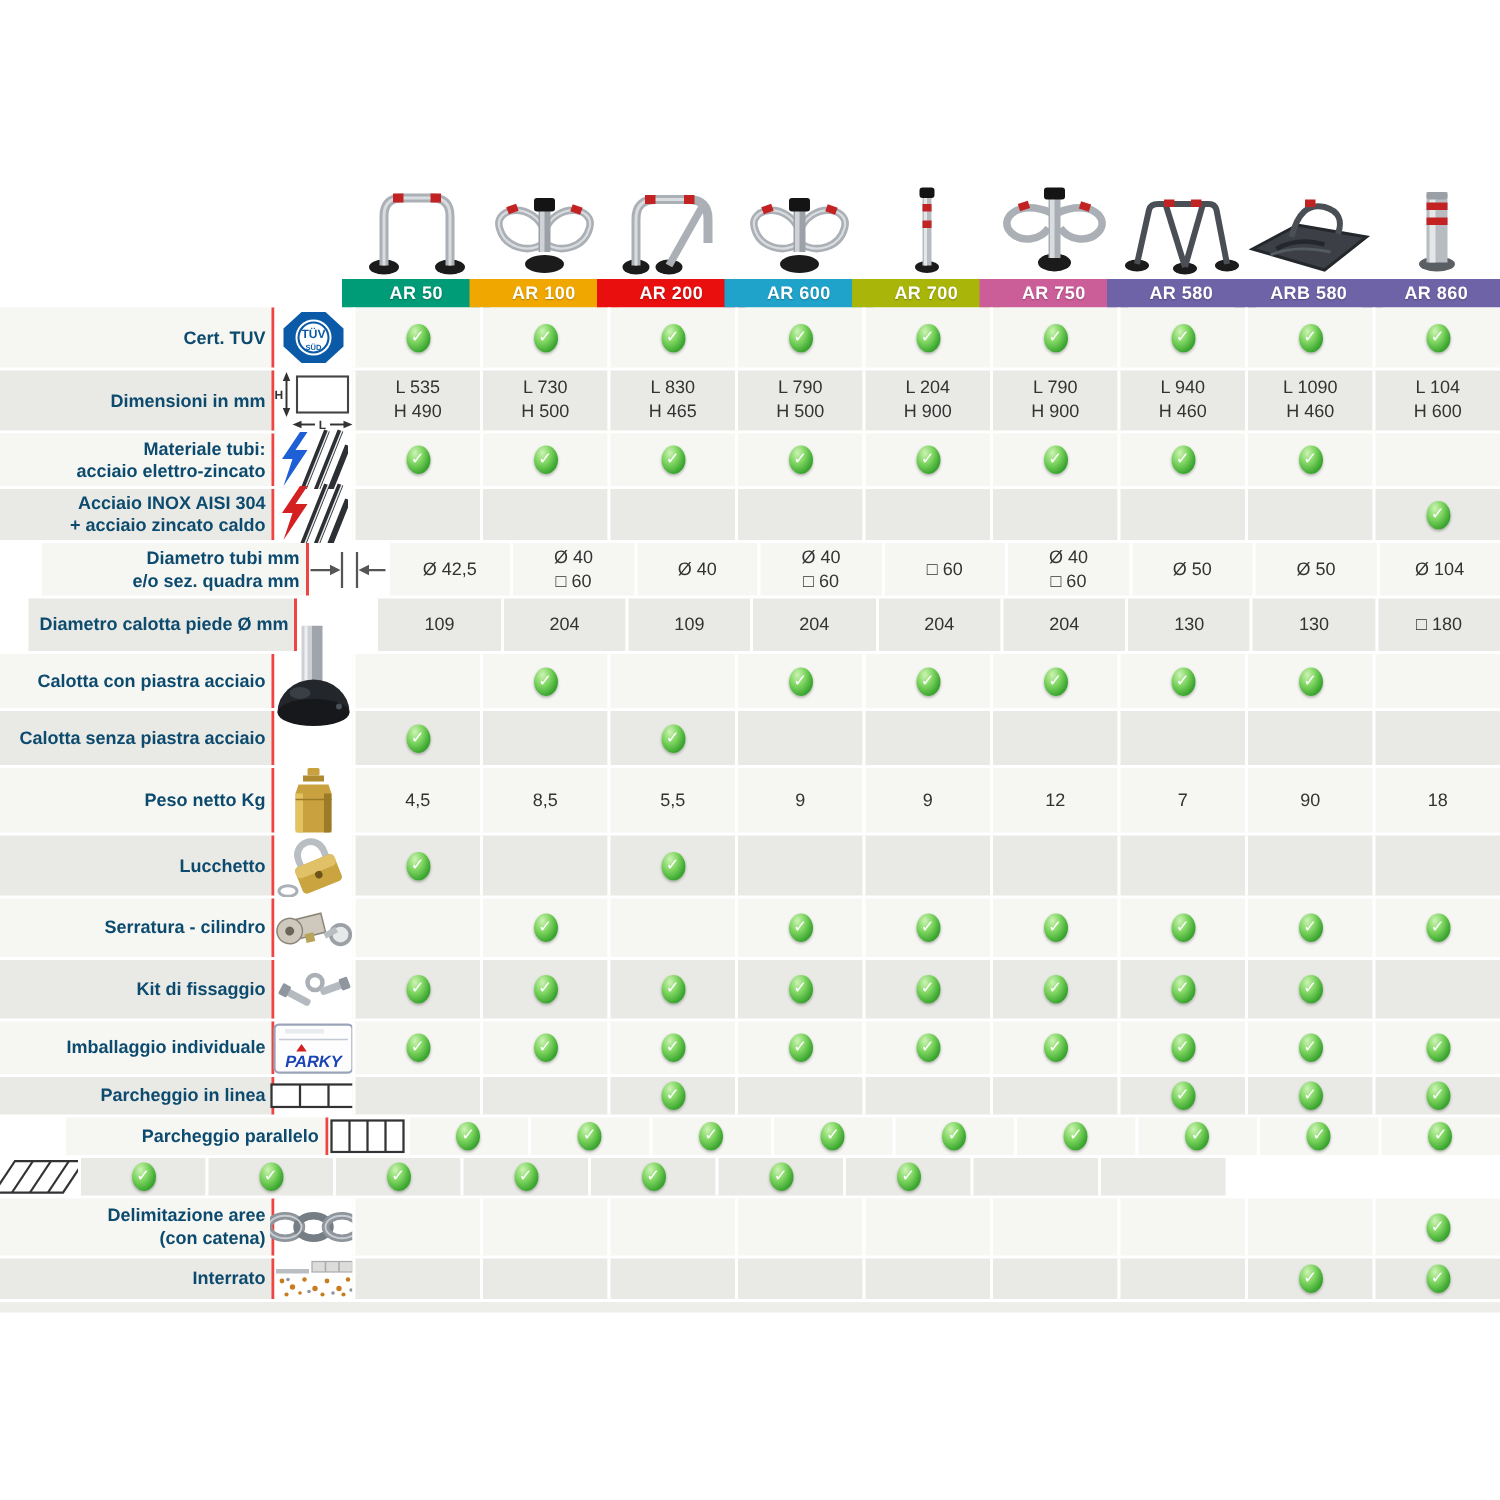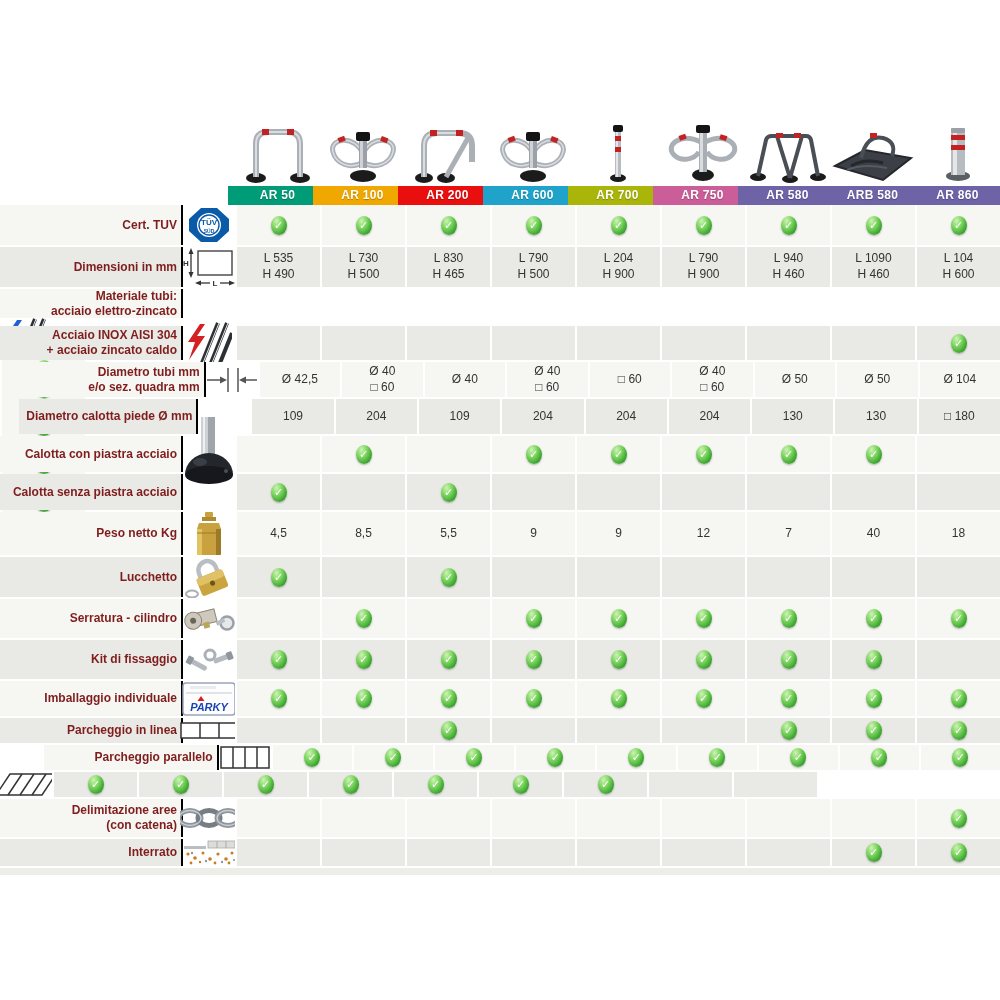--- a/index.html
+++ b/index.html
@@ -6,22 +6,22 @@
   body{width:1000px;height:1000px;font-family:"Liberation Sans","DejaVu Sans",sans-serif;}
   .page{position:relative;width:1000px;height:1000px;overflow:hidden;background:#fff;}
   .header-row{display:flex;margin-left:235px;margin-top:118px;}
   .hcol{width:85px;display:flex;flex-direction:column;align-items:center;}
   .pimg{height:68px;display:flex;align-items:flex-end;justify-content:center;}
   .band{width:99px;height:19px;line-height:19px;text-align:center;color:#fff;font-weight:bold;
         font-size:12px;letter-spacing:.3px;text-shadow:0 1px 1px rgba(0,0,0,.28);cursor:pointer;}
   .tbody{width:1000px;}
   .trow{display:flex;box-sizing:border-box;border-bottom:2px solid #fff;}
   .labelcell{width:183px;box-sizing:border-box;padding-right:4px;display:flex;align-items:center;
-        justify-content:flex-end;text-align:right;font-weight:bold;font-size:12px;color:#7f1d1d;
-        white-space:pre-line;line-height:1.22;border-right:2px solid #000000;}
+        justify-content:flex-end;text-align:right;font-weight:bold;font-size:12px;color:#0c4a6e;
+        white-space:pre-line;line-height:1.22;border-right:2px solid #ef4444;}
   .iconcell{width:52px;flex-shrink:0;background:#fff;display:flex;align-items:center;
         justify-content:center;overflow:visible;}
   .iconwrap{display:flex;align-items:center;justify-content:center;}
   .cell{width:85px;box-sizing:border-box;display:flex;align-items:center;justify-content:center;
         border-left:2px solid #fff;font-size:12px;color:#333;text-align:center;
         white-space:pre-line;line-height:1.3;}
   .trow.odd  .labelcell,.trow.odd  .cell{background:#f6f6f3;}
   .trow.even .labelcell,.trow.even .cell{background:#e9e9e5;}
   .check{width:16px;height:19px;border-radius:50%;
         background:radial-gradient(ellipse at 35% 26%, #cdf3b4 0%, #7cd45f 38%, #3aa52f 72%, #27851f 100%);
@@ -214,21 +214,21 @@
 H 900</div>
         <div class="cell">L 790
 H 900</div>
         <div class="cell">L 940
 H 460</div>
         <div class="cell">L 1090
 H 460</div>
         <div class="cell">L 104
 H 600</div>
       </div>
-      <div class="trow odd" style="height: 37px; flex-direction: column;">
+      <div class="trow odd" style="height: 37px;">
         <div class="labelcell">Materiale tubi:
 acciaio elettro-zincato</div>
         <div class="iconcell">
           <div class="iconwrap">
             <svg viewBox="0 0 46 42" width="46" height="42">
               <g stroke="#2c2f33" stroke-width="4">
                 <line x1="16" y1="41" x2="32" y2="1"></line>
                 <line x1="25" y1="41" x2="41" y2="1"></line>
                 <line x1="34" y1="41" x2="46" y2="11"></line>
               </g>
@@ -372,21 +372,21 @@
             </svg>
           </div>
         </div>
         <div class="cell">4,5</div>
         <div class="cell">8,5</div>
         <div class="cell">5,5</div>
         <div class="cell">9</div>
         <div class="cell">9</div>
         <div class="cell">12</div>
         <div class="cell">7</div>
-        <div class="cell">40</div>
+        <div class="cell">90</div>
         <div class="cell">18</div>
       </div>
       <div class="trow even" style="height: 42px;">
         <div class="labelcell">Lucchetto</div>
         <div class="iconcell">
           <div class="iconwrap">
             <svg viewBox="0 0 50 42" width="50" height="42">
               <g transform="rotate(-22 25 21)">
                 <path d="M17 20 v-6 a9 9 0 0 1 18 0 v6" fill="none" stroke="#b9bec3" stroke-width="4.5"></path>
                 <rect x="12" y="18" width="28" height="19" rx="3" fill="#caa53f"></rect>

